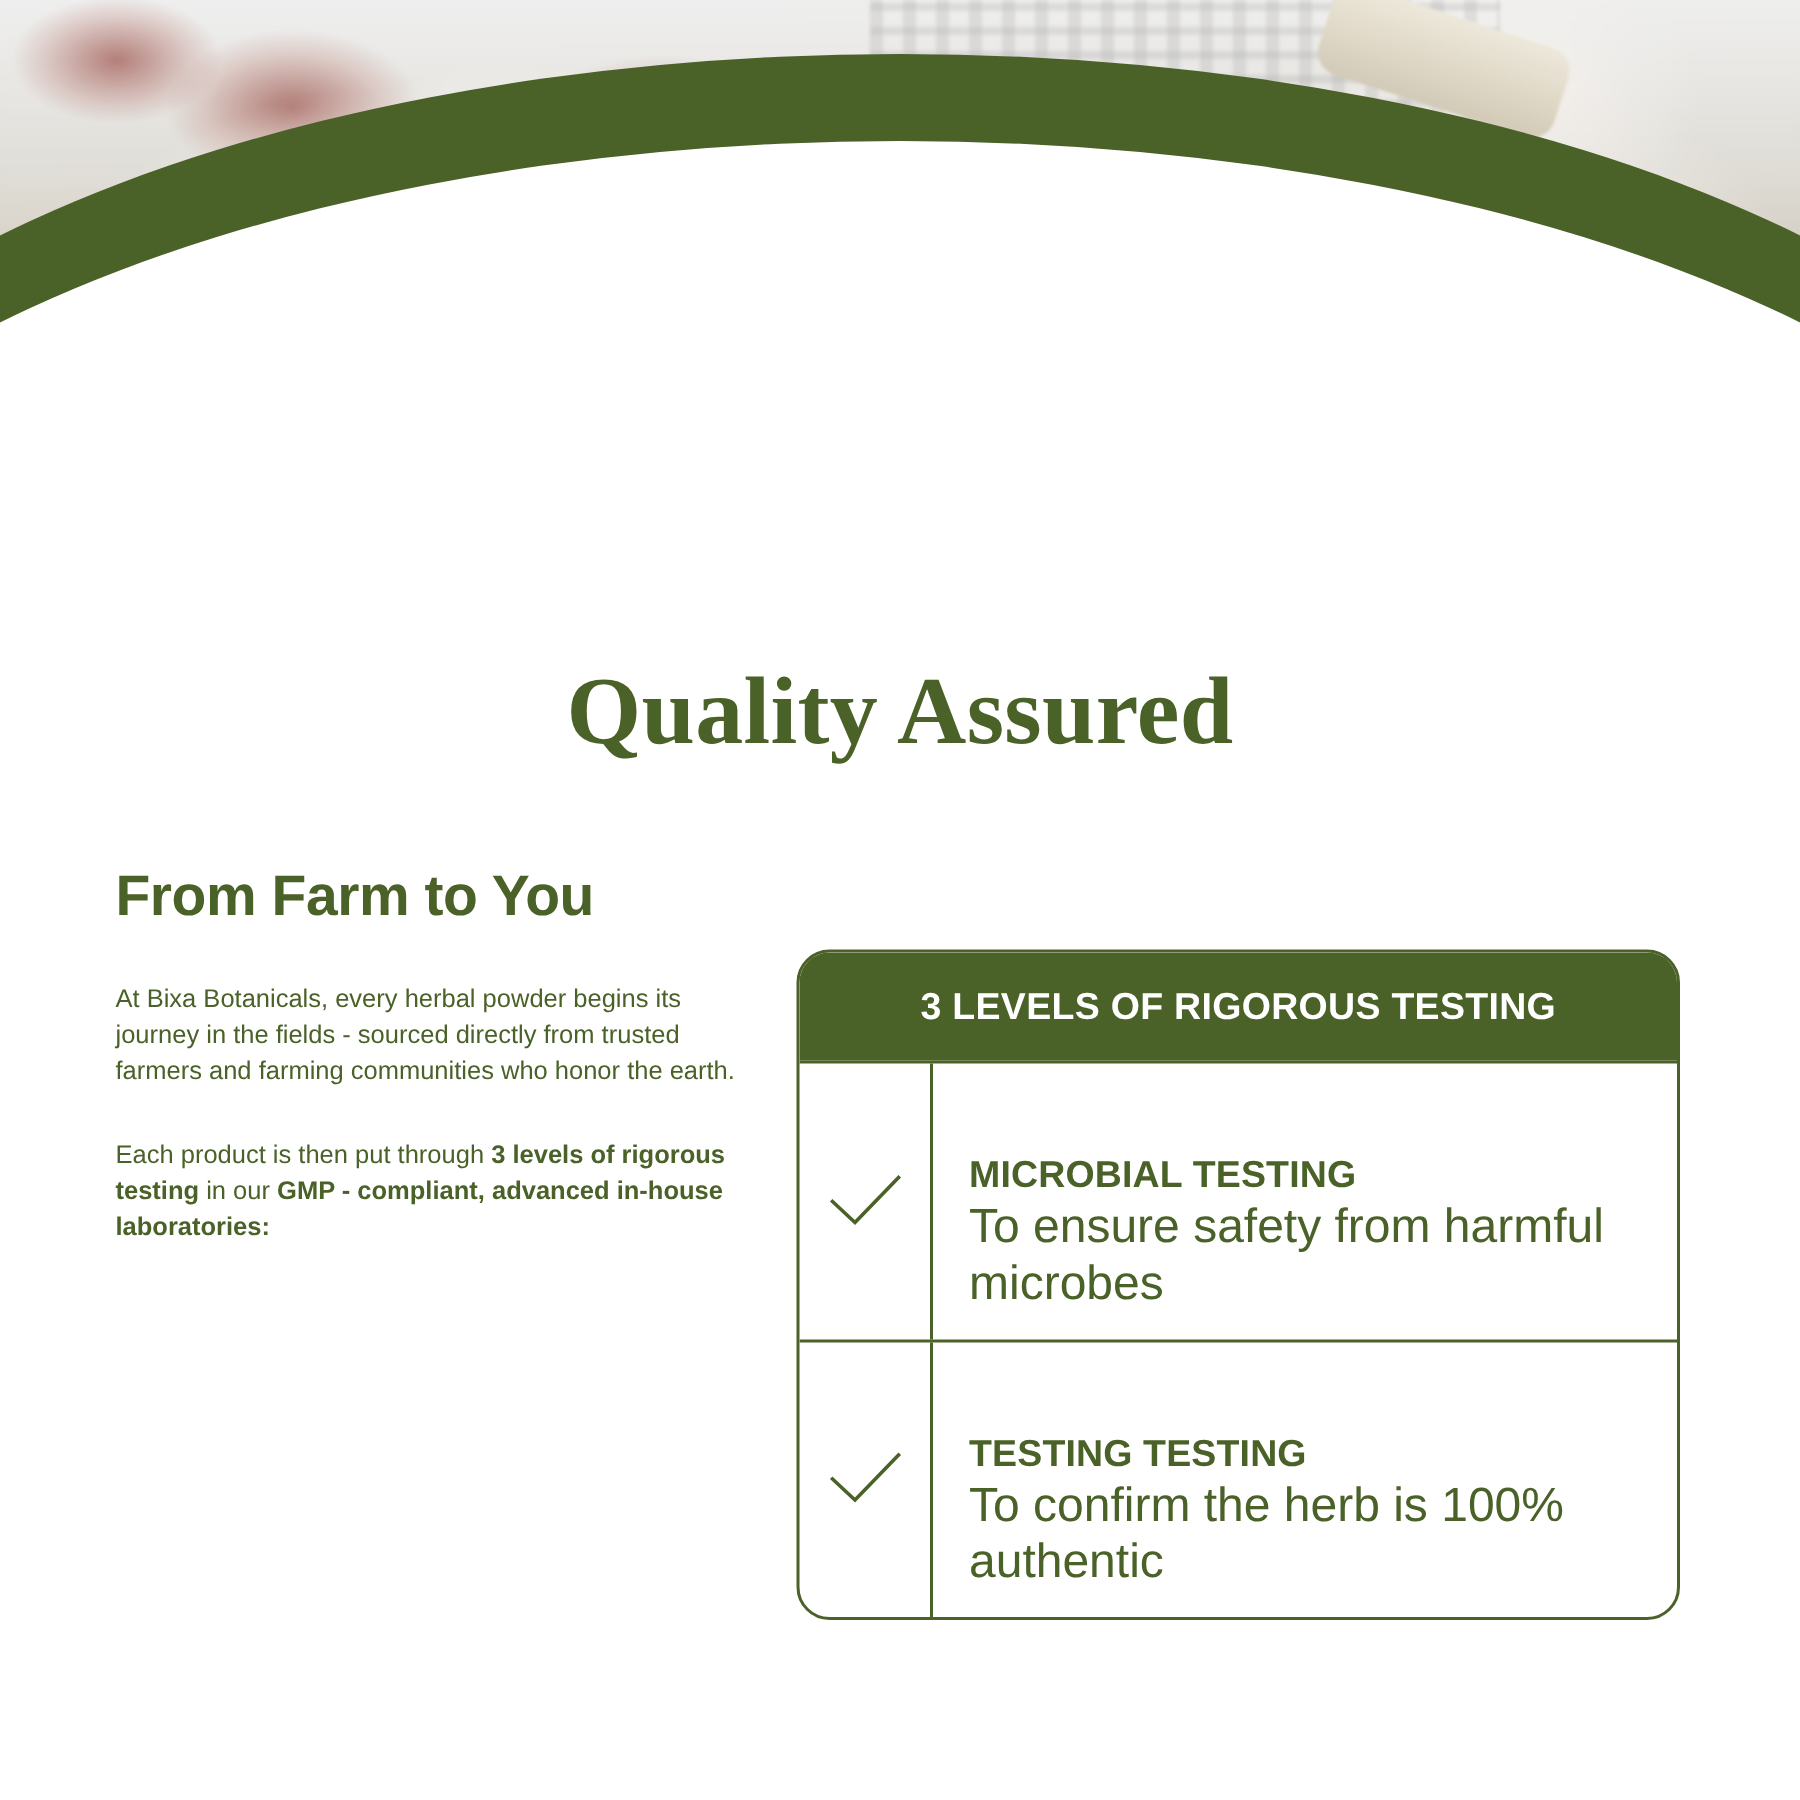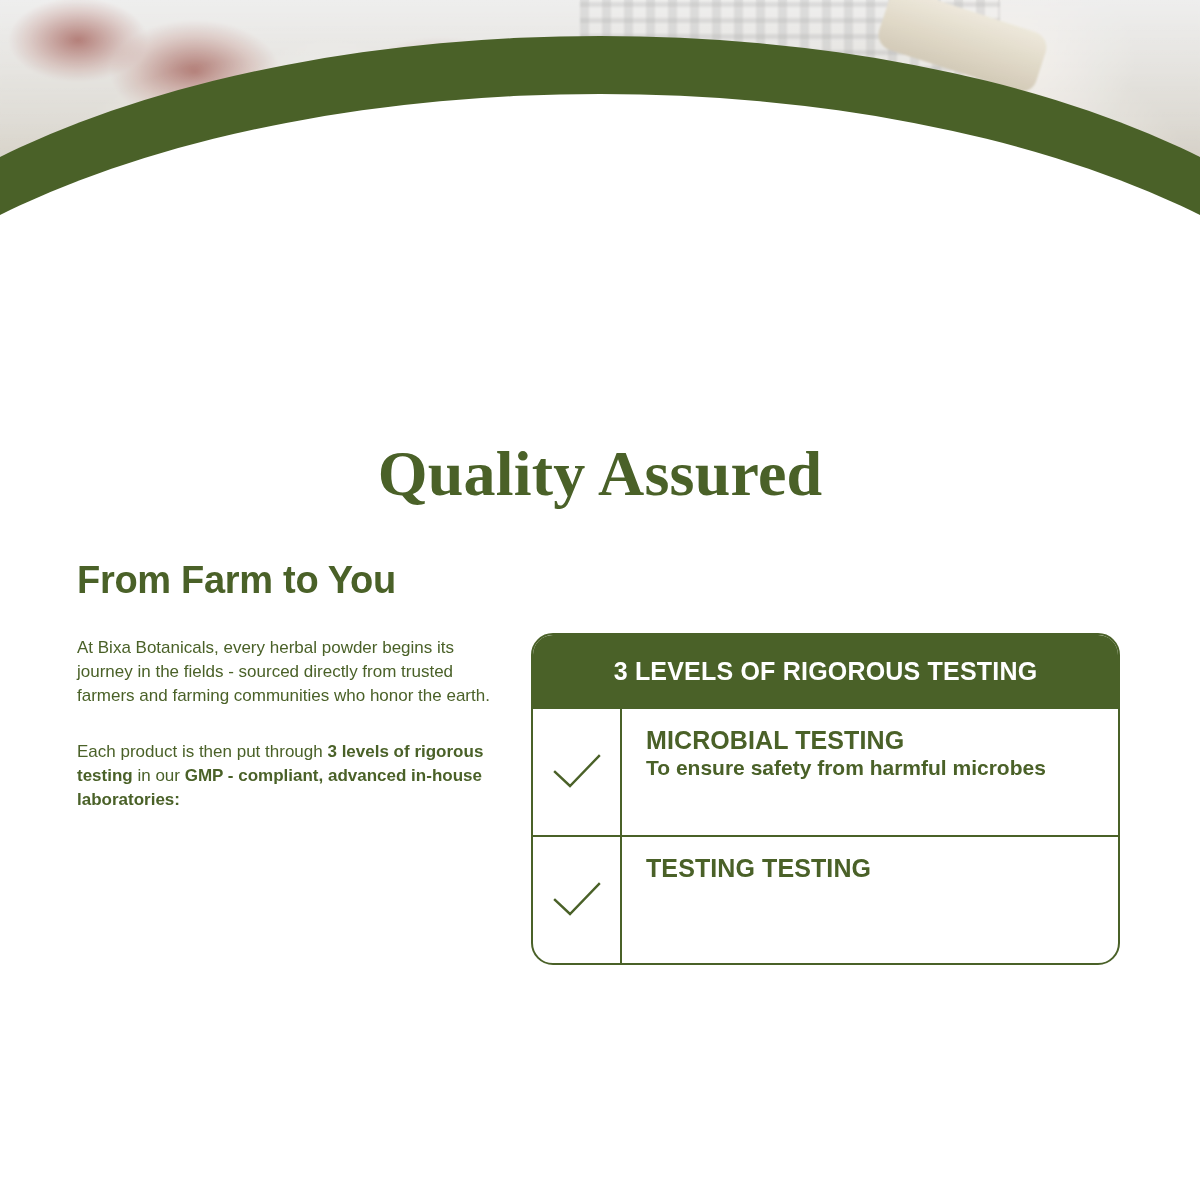--- a/index.html
+++ b/index.html
@@ -166,21 +166,21 @@
     font-weight: 700;
     font-size: 64px;
     letter-spacing: 0.2px;
     color: var(--brand);
   }
 
   
   .left-col {
     position: absolute;
     left: 77px;
-    top: 560px;
+    top: 578px;
     width: 420px;
   }
   .subhead {
     font-size: 38px;
     font-weight: 700;
     color: var(--brand);
     letter-spacing: -0.3px;
     margin: 0 0 34px 0;
     line-height: 1.1;
   }
@@ -229,32 +229,33 @@
     flex: 0 0 87px;
     border-right: 2px solid var(--brand);
     display: flex;
     align-items: center;
     justify-content: center;
   }
   .row-body {
     flex: 1 1 auto;
     padding: 17px 16px 18px 24px;
     box-sizing: border-box;
+    margin-top: 43px;
   }
   .row-title {
     font-size: 25px;
     font-weight: 700;
     color: var(--brand);
     letter-spacing: 0.1px;
     line-height: 1.12;
     margin-bottom: 2px;
   }
   .row-desc {
-    font-size: 21px;
-    font-weight: 700;
+    font-size: 32px;
+    font-weight: 400;
     color: var(--brand);
     line-height: 1.18;
   }
   .check-svg { display: block; }
 
   :root {
     --brand: #4a6128;
   }
 </style>
 </head>
@@ -301,18 +302,19 @@
     </div>
 
     <div class="row">
       <div class="row-check">
         <svg class="check-svg" width="52" height="40" viewBox="0 0 52 40">
           <path d="M4 20 L19 34 L48 4" fill="none" stroke="#4a6128" stroke-width="2.4" stroke-linecap="square"></path>
         </svg>
       </div>
       <div class="row-body">
         <div class="row-title">TESTING TESTING</div>
+        <div class="row-desc">To confirm the herb is 100% authentic</div>
       </div>
     </div>
 
   </div>
 
 </div>
 
 </body></html>

